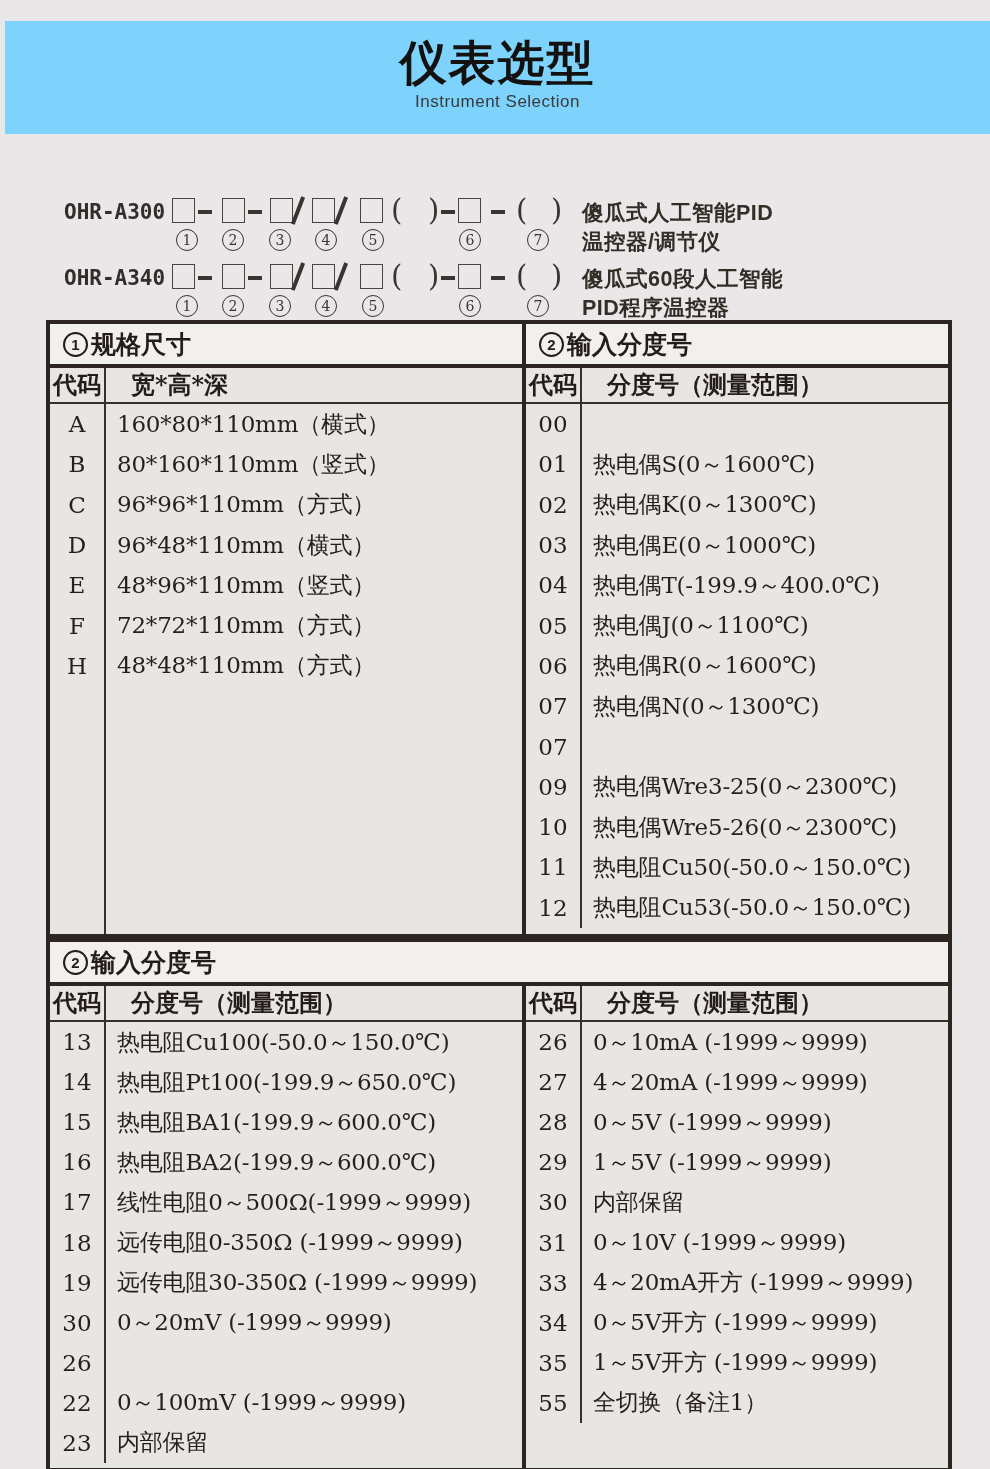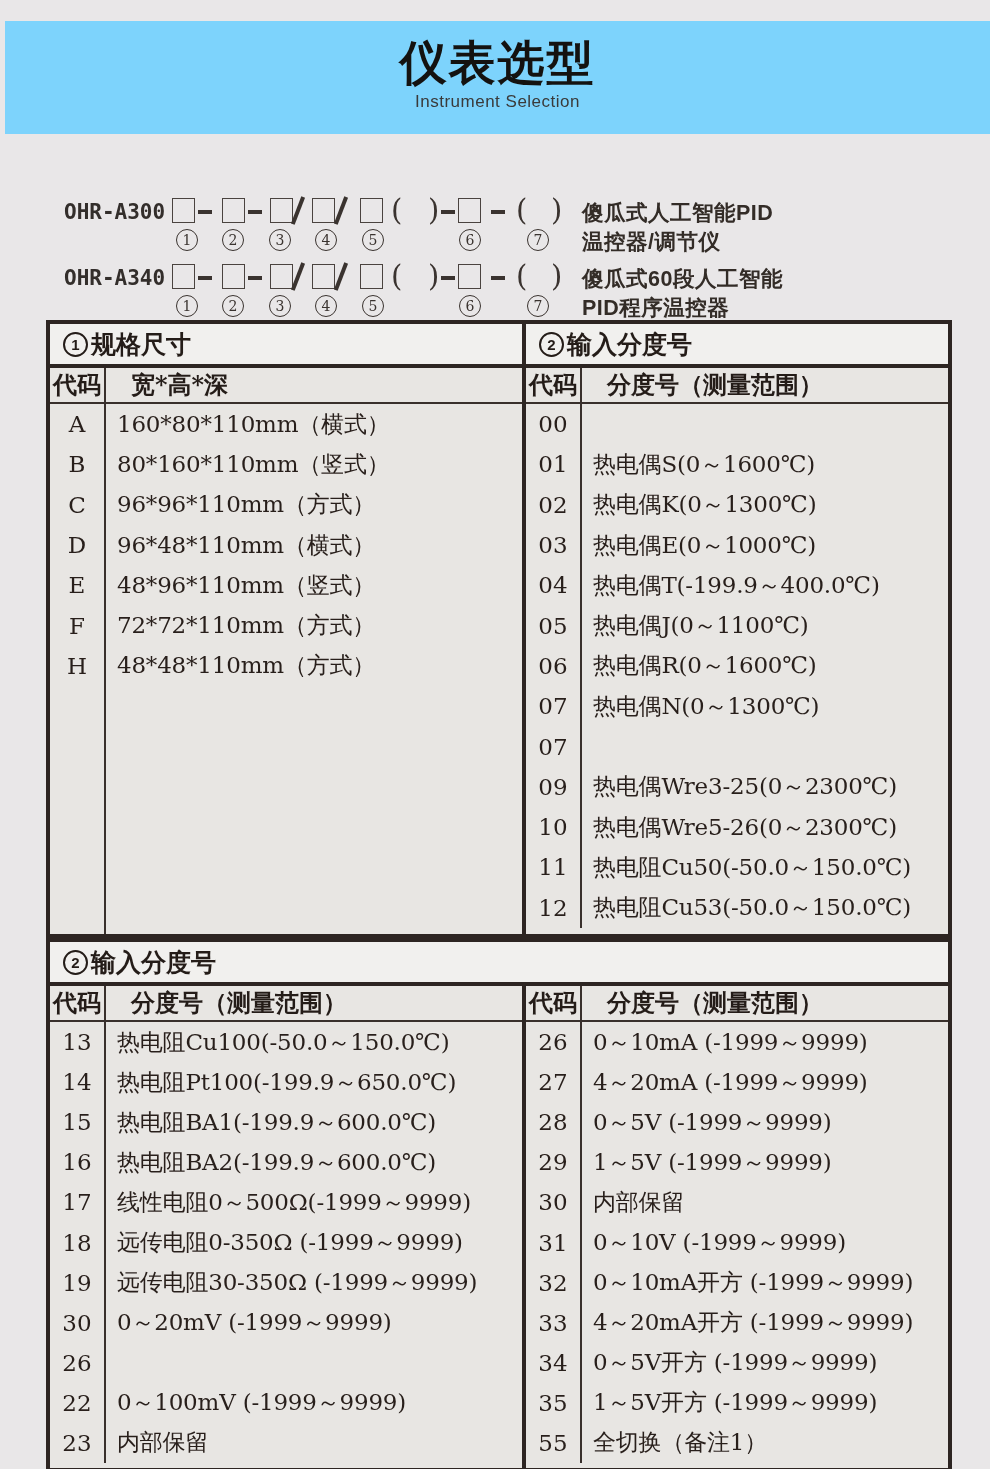--- a/index.html
+++ b/index.html
@@ -332,24 +332,20 @@
             </div>
             <div class="trow">
               <div class="c-code">30</div>
               <div class="c-val">内部保留</div>
             </div>
             <div class="trow">
               <div class="c-code">31</div>
               <div class="c-val">0～10V (-1999～9999)</div>
             </div>
             <div class="trow">
-              <div class="c-code">32</div>
-              <div class="c-val">0～10mA开方 (-1999～9999)</div>
-            </div>
-            <div class="trow">
               <div class="c-code">33</div>
               <div class="c-val">4～20mA开方 (-1999～9999)</div>
             </div>
             <div class="trow">
               <div class="c-code">34</div>
               <div class="c-val">0～5V开方 (-1999～9999)</div>
             </div>
             <div class="trow">
               <div class="c-code">35</div>
               <div class="c-val">1～5V开方 (-1999～9999)</div>

